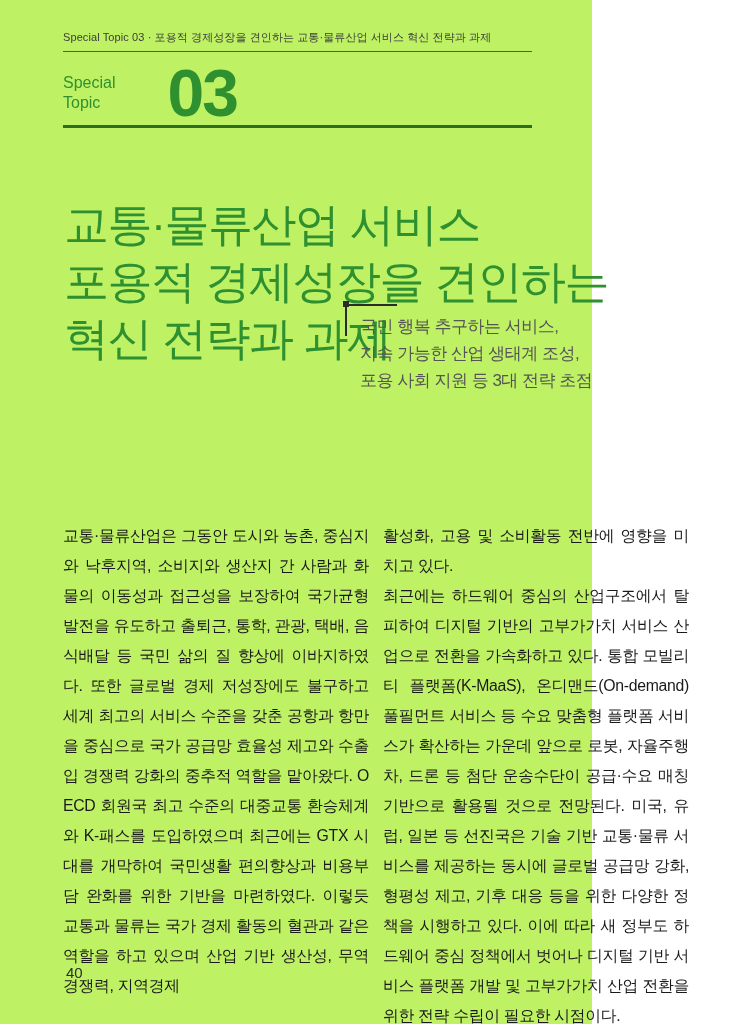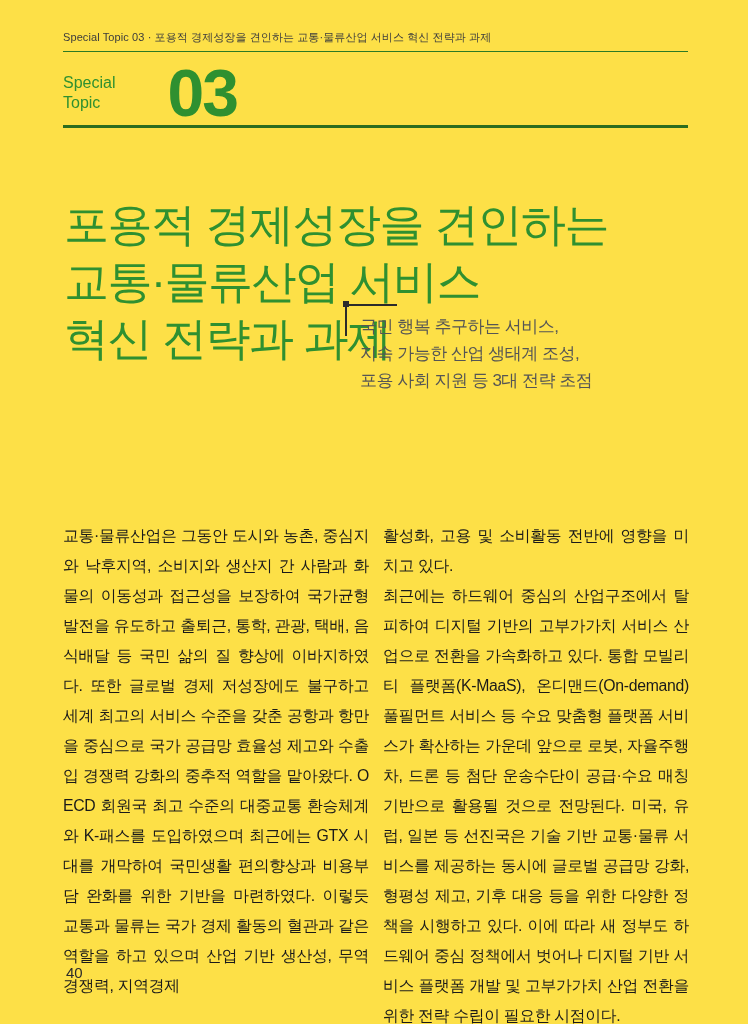--- a/index.html
+++ b/index.html
@@ -5,22 +5,22 @@
   * { margin: 0; padding: 0; box-sizing: border-box; }
   html, body { background: #ffffff; }
   body {
     width: 748px; height: 1024px;
     font-family: "Liberation Sans", sans-serif;
     color: #1a1a1a;
     overflow: hidden;
   }
   .page {
     position: relative;
-    width: 748px; height: 1024px;
-    background: #fde047;
+    width: 592px; height: 1024px;
+    background: #bef264;
   }
 
   
   .running-header {
     position: absolute; left: 63px; top: 30px; right: 60px;
     font-size: 11px; color: #3c3c3c; letter-spacing: 0.1px;
     white-space: nowrap;
   }
   .rule-thin {
     position: absolute; left: 63px; right: 60px; top: 51px;
@@ -113,22 +113,22 @@
       <div class="banner-label">
         <div>Special</div>
         <div>Topic</div>
       </div>
       <div class="banner-number">03</div>
     </div>
   </div>
   <div class="rule-thick"></div>
 
   <div class="title-block">
+    <div>교통·물류산업 서비스</div>
     <div>포용적 경제성장을 견인하는</div>
-    <div>교통·물류산업 서비스</div>
     <div>혁신 전략과 과제</div>
   </div>
 
   <div class="subtitle-block">
     <div class="subtitle-bracket"></div>
     <div class="subtitle-text">
       <div>국민 행복 추구하는 서비스,</div>
       <div>지속 가능한 산업 생태계 조성,</div>
       <div>포용 사회 지원 등 3대 전략 초점</div>
     </div>

